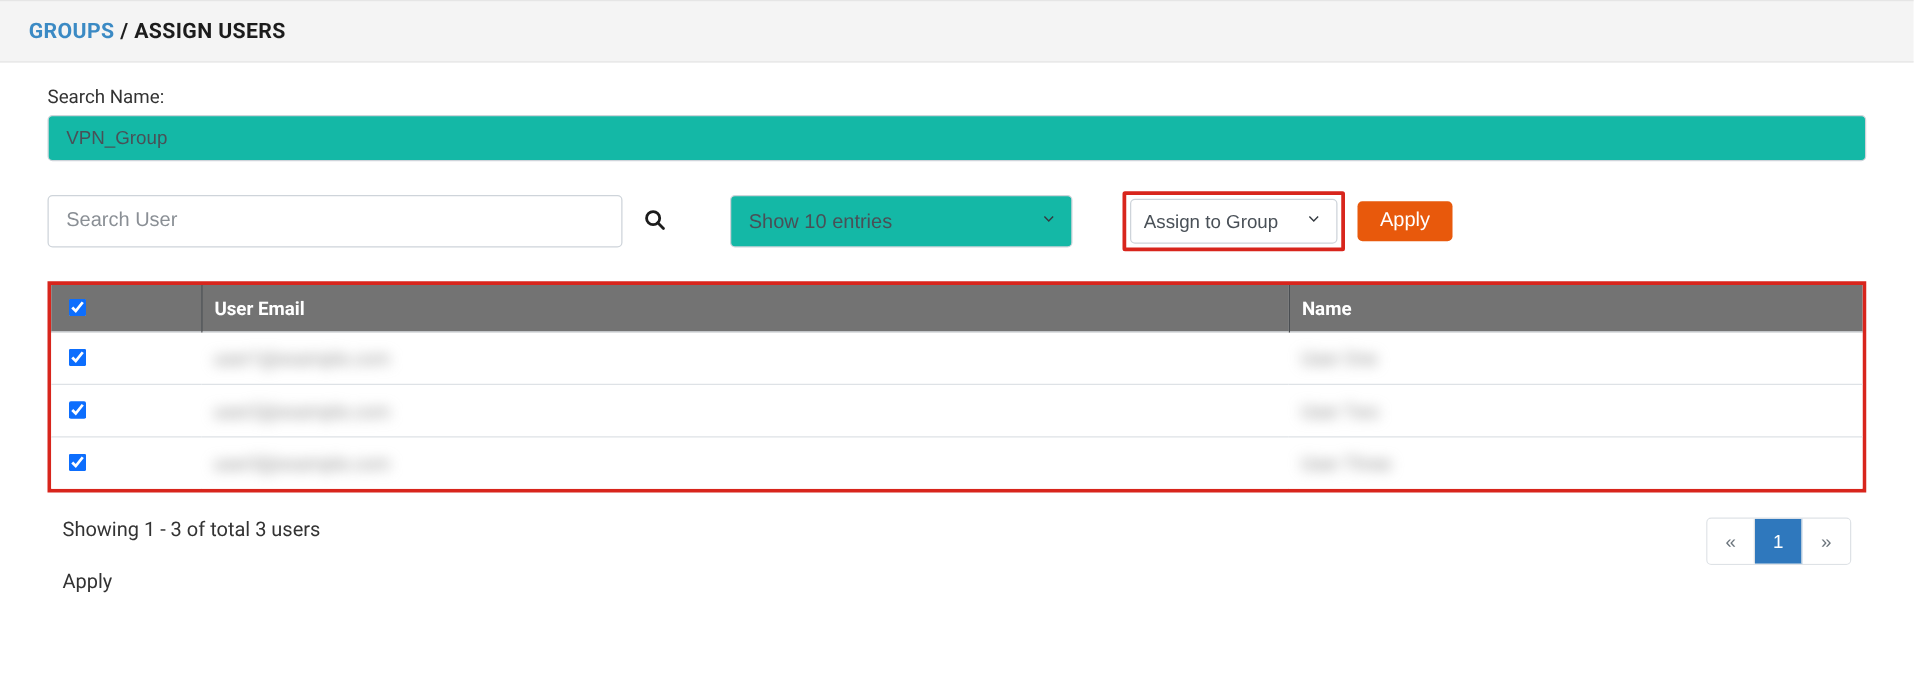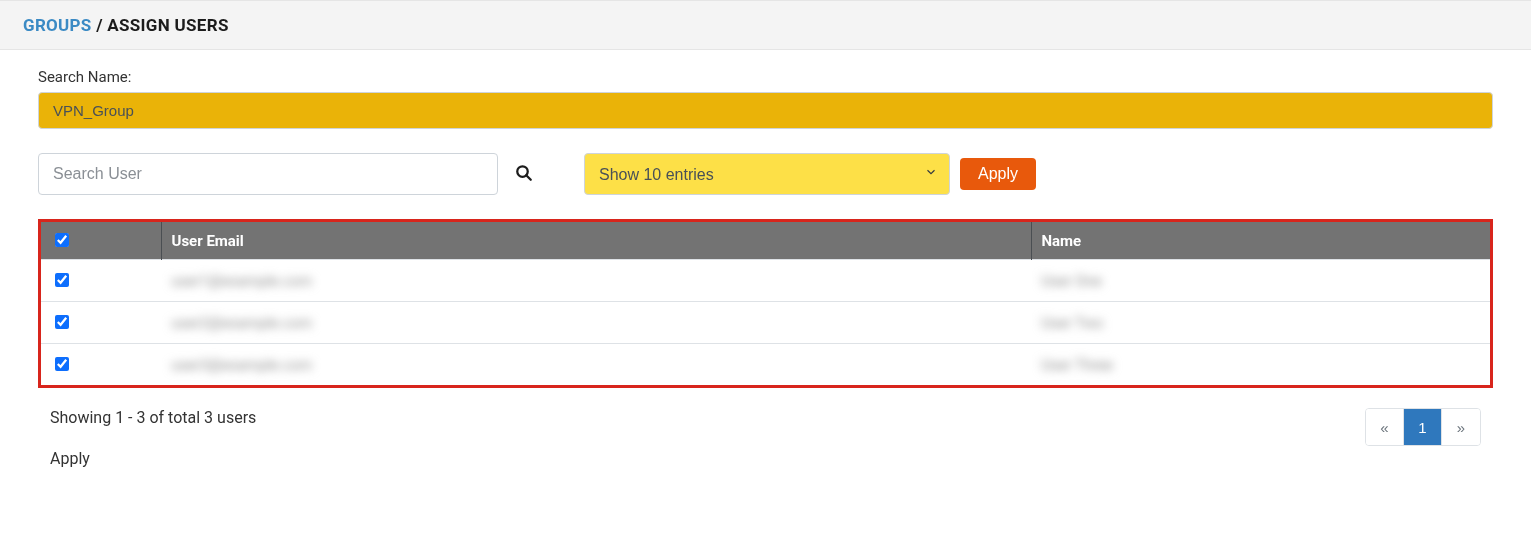--- a/index.html
+++ b/index.html
@@ -24,21 +24,21 @@
     letter-spacing: 0.3px;
   }
   .breadcrumb-link { color: #3b8ac4; text-decoration: none; }
   .breadcrumb-current { color: #1c1c1c; }
 
   .content { padding: 18px 38px 20px 38px; }
 
   .field-label { color: #333; margin-bottom: 6px; font-size: 15px; }
   .group-name-box {
     width: 100%;
-    background: #eab308;
+    background: #14b8a6;
     border: 1px solid #ced4da;
     border-radius: 4px;
     padding: 9px 14px;
     color: #495057;
     font-size: 15px;
   }
 
   .toolbar { margin-top: 24px; display: flex; align-items: center; }
   .search-input {
     width: 460px;
@@ -52,28 +52,28 @@
   .search-input::placeholder { color: #8a8f95; }
   .search-icon-btn {
     border: none; background: transparent; cursor: pointer;
     width: 40px; height: 42px; display: inline-flex; align-items: center; justify-content: center;
     margin-left: 6px;
   }
   .search-icon-btn svg { width: 18px; height: 18px; }
 
   .entries-select {
     margin-left: 40px;
-    width: 366px;
+    width: 274px;
     height: 42px;
     border: 1px solid #ced4da;
     border-radius: 4px;
     padding: 8px 30px 8px 14px;
     font-size: 16px;
     color: #495057;
-    background: #fde047;
+    background: #14b8a6;
     appearance: none;
     position: relative;
   }
   .select-wrap { position: relative; display: inline-block; }
   .select-caret {
     position: absolute; right: 12px; top: 50%; transform: translateY(-50%);
     pointer-events: none; color: #343a40;
   }
 
   .action-select-wrap {
@@ -186,20 +186,32 @@
         <select class="entries-select">
           <option>Show 10 entries</option>
         </select>
         <span class="select-caret">
           <svg width="14" height="14" viewBox="0 0 24 24" fill="none" stroke="#343a40" stroke-width="2">
               <polyline points="6 9 12 15 18 9"></polyline>
             </svg>
         </span>
       </span>
 
+      <span class="action-select-wrap">
+        <span class="select-wrap">
+          <select class="action-select">
+            <option>Assign to Group</option>
+          </select>
+          <span class="select-caret">
+            <svg width="14" height="14" viewBox="0 0 24 24" fill="none" stroke="#343a40" stroke-width="2">
+                <polyline points="6 9 12 15 18 9"></polyline>
+              </svg>
+          </span>
+        </span>
+      </span>
 
       <button class="apply-btn">Apply</button>
     </div>
 
     <div class="table-outline">
       <table class="users">
         <thead>
           <tr>
             <th class="col-check">
               <input type="checkbox" checked="" style="">

